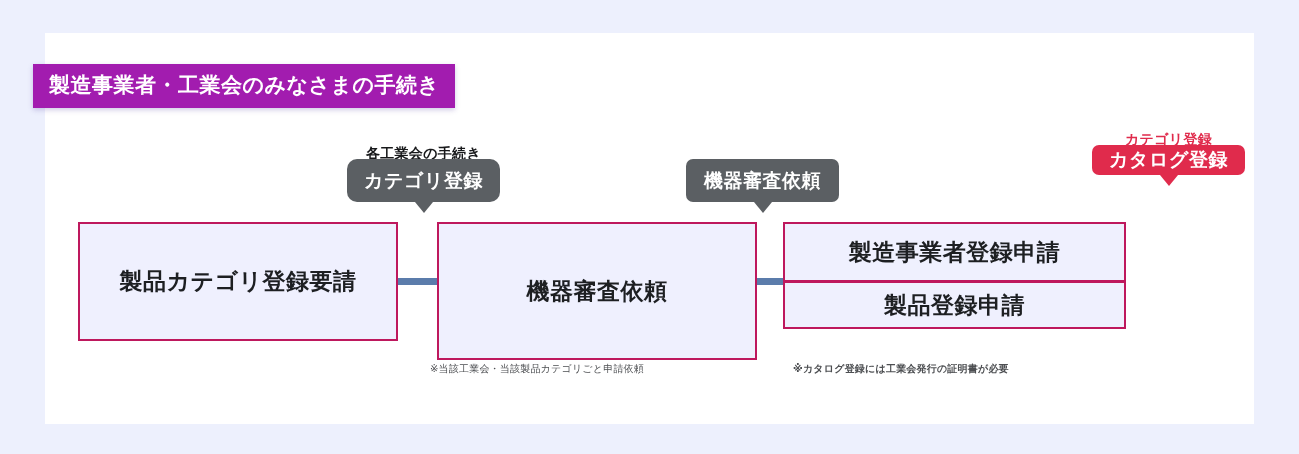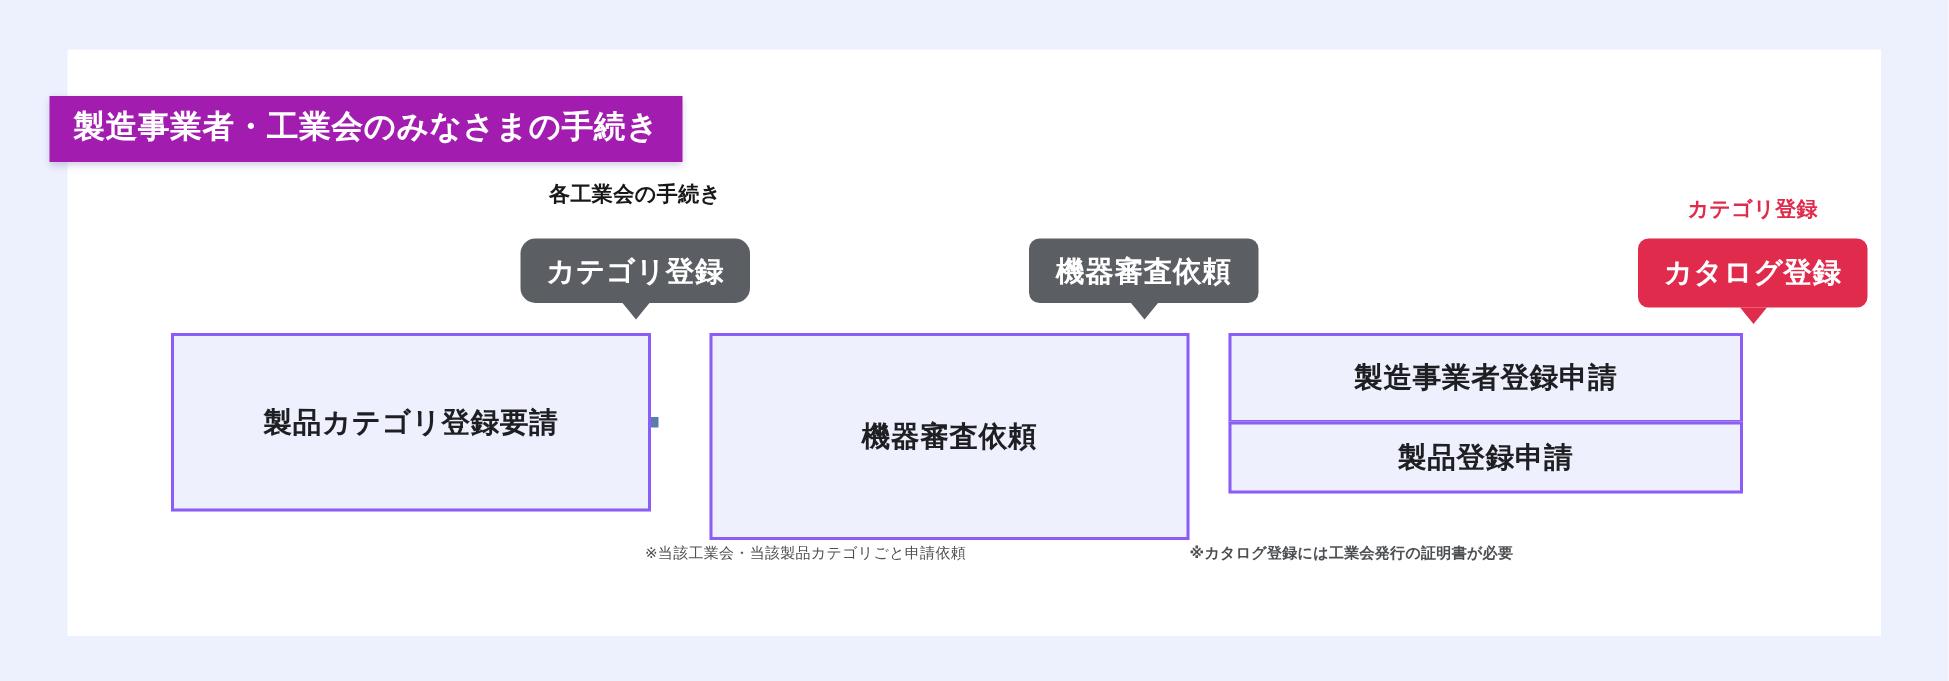--- a/index.html
+++ b/index.html
@@ -65,49 +65,48 @@
     border-right: 9px solid transparent;
     border-top: 11px solid currentColor;
   }
   .badge-gray { background: #5b5f63; color: #5b5f63; }
   .badge-gray span { color: #ffffff; }
   .badge-red  { background: #e02b4c; color: #e02b4c; }
   .badge-red span { color: #ffffff; }
 
   .badge-cat  { left: 347px; top: 159px; width: 153px; height: 43px; border-radius: 10px; }
   .badge-cert { left: 686px; top: 159px; width: 153px; height: 43px; }
-  .badge-cata { left: 1092px; top: 159px; width: 153px; height: 46px; }
+  .badge-cata { left: 1092px; top: 145px; width: 153px; height: 30px; }
 
   
   .caption {
     position: absolute;
     font-size: 14px;
     font-weight: bold;
     white-space: nowrap;
     letter-spacing: 0.3px;
   }
   .caption-dark { color: #17181a; }
   .caption-red  { color: #e02b4c; }
-  .cap-cat  { left: 352px; top: 121px; width: 143px; text-align: center; }
+  .cap-cat  { left: 352px; top: 145px; width: 143px; text-align: center; }
   .cap-cata { left: 1097px; top: 131px; width: 143px; text-align: center; }
 
   
   .pbox {
     position: absolute;
     background: #eff0fe;
-    border: 2px solid #8b5cf6;
+    border: 2px solid #be185d;
     display: flex;
     align-items: center;
     justify-content: center;
     color: #1d1f22;
-    font-size: 19px;
+    font-size: 23px;
     font-weight: bold;
     letter-spacing: 0.5px;
     white-space: nowrap;
-    margin-left: 36px;
   }
   .box-req   { left: 78px;  top: 222px; width: 320px; height: 119px; }
   .box-exam  { left: 437px; top: 222px; width: 320px; height: 138px; }
   .box-maker { left: 783px; top: 222px; width: 343px; height: 60px;  }
   .box-prod  { left: 783px; top: 281px; width: 343px; height: 48px;  }
 
   
   .connector {
     position: absolute;
     height: 7px;

